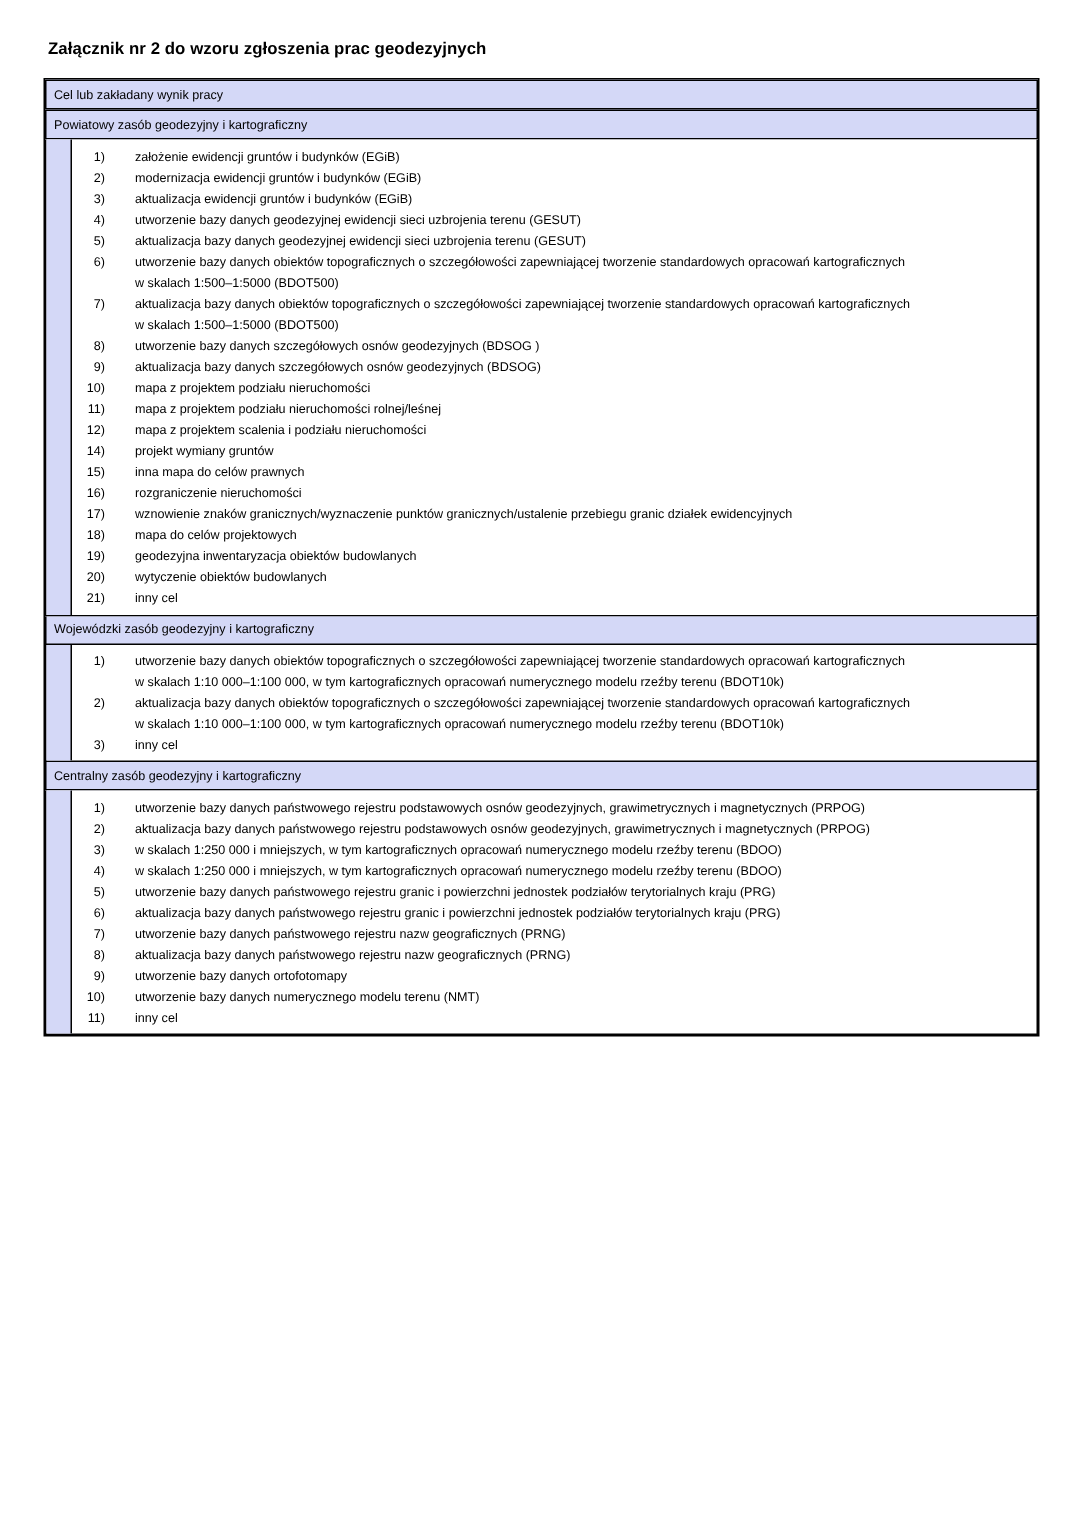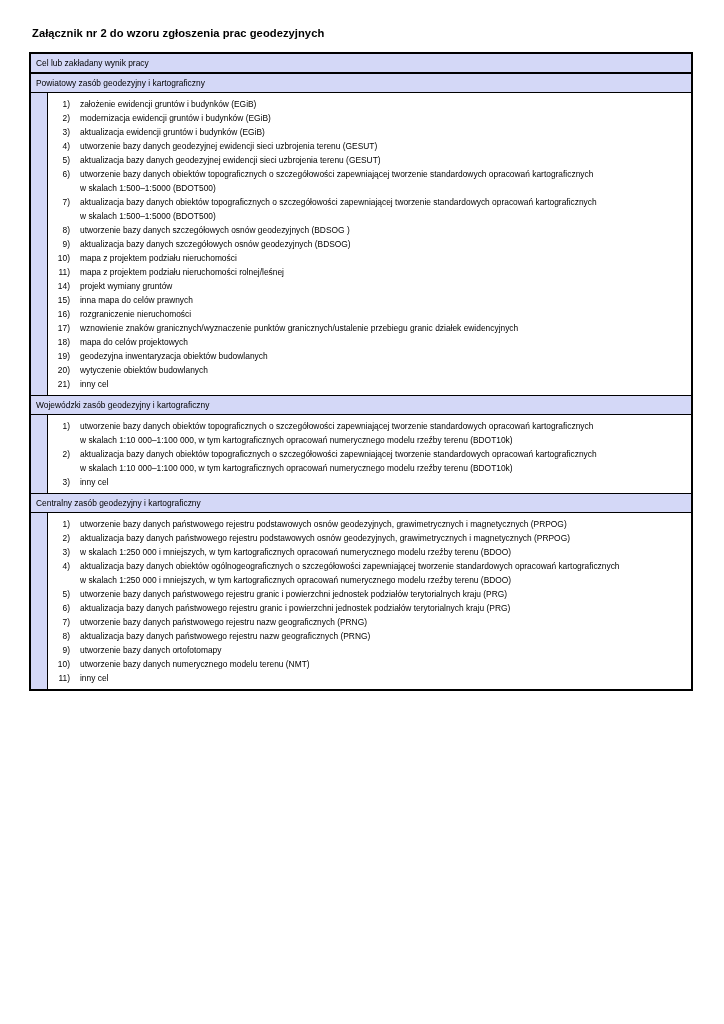--- a/index.html
+++ b/index.html
@@ -73,21 +73,21 @@
   .num {
     flex: 0 0 auto;
     width: 22px;
     text-align: right;
     padding-left: 3px;
     box-sizing: border-box;
     white-space: nowrap;
   }
   .txt {
     flex: 1 1 auto;
-    padding-left: 10px;
+    padding-left: 20px;
   }
   .cont {
     display: block;
   }
   .sect + .sect .band {
     border-top: none;
   }
 </style>
 </head>
 <body>
@@ -142,20 +142,24 @@
                 <span class="num">9)</span>
                 <span class="txt"><span>aktualizacja bazy danych szczegółowych osnów geodezyjnych (BDSOG)</span></span>
               </div>
               <div class="item">
                 <span class="num">10)</span>
                 <span class="txt"><span>mapa z projektem podziału nieruchomości</span></span>
               </div>
               <div class="item">
                 <span class="num">11)</span>
                 <span class="txt"><span>mapa z projektem podziału nieruchomości rolnej/leśnej</span></span>
+              </div>
+              <div class="item">
+                <span class="num">12)</span>
+                <span class="txt"><span>mapa z projektem scalenia i podziału nieruchomości</span></span>
               </div>
               <div class="item">
                 <span class="num">14)</span>
                 <span class="txt"><span>projekt wymiany gruntów</span></span>
               </div>
               <div class="item">
                 <span class="num">15)</span>
                 <span class="txt"><span>inna mapa do celów prawnych</span></span>
               </div>
               <div class="item">
@@ -217,21 +221,21 @@
               <div class="item">
                 <span class="num">2)</span>
                 <span class="txt"><span>aktualizacja bazy danych państwowego rejestru podstawowych osnów geodezyjnych, grawimetrycznych i magnetycznych (PRPOG)</span></span>
               </div>
               <div class="item">
                 <span class="num">3)</span>
                 <span class="txt"><span class="cont">w skalach 1:250 000 i mniejszych, w tym kartograficznych opracowań numerycznego modelu rzeźby terenu (BDOO)</span></span>
               </div>
               <div class="item">
                 <span class="num">4)</span>
-                <span class="txt"><span>aktualizacja bazy danych obiektów ogólnogeograficznych o szczegółowości zapewniającej tworzenie standardowych opracowań kartograficznych</span><span class="cont">w skalach 1:250 000 i mniejszych, w tym kartograficznych opracowań numerycznego modelu rzeźby terenu (BDOO)</span></span>
+                <span class="txt"><span class="cont">w skalach 1:250 000 i mniejszych, w tym kartograficznych opracowań numerycznego modelu rzeźby terenu (BDOO)</span></span>
               </div>
               <div class="item">
                 <span class="num">5)</span>
                 <span class="txt"><span>utworzenie bazy danych państwowego rejestru granic i powierzchni jednostek podziałów terytorialnych kraju (PRG)</span></span>
               </div>
               <div class="item">
                 <span class="num">6)</span>
                 <span class="txt"><span>aktualizacja bazy danych państwowego rejestru granic i powierzchni jednostek podziałów terytorialnych kraju (PRG)</span></span>
               </div>
               <div class="item">

